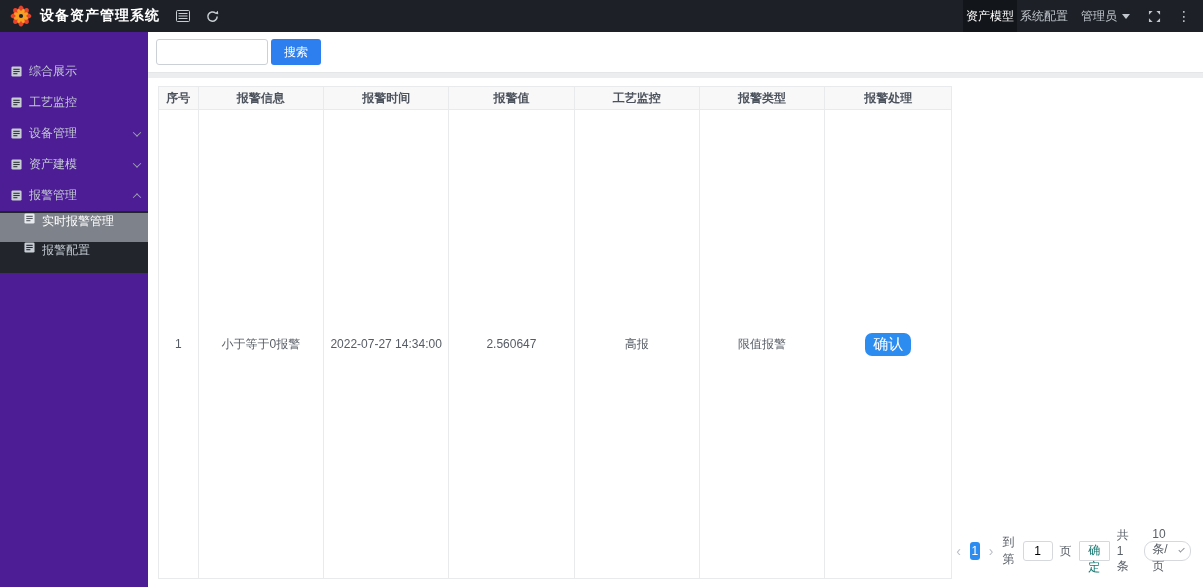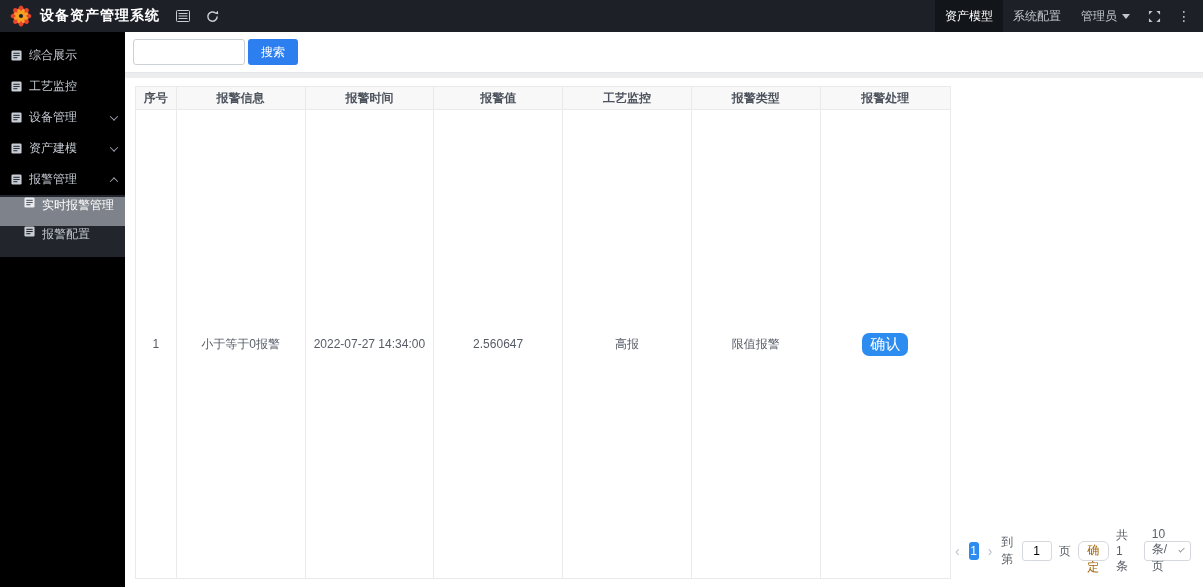--- a/index.html
+++ b/index.html
@@ -4,32 +4,32 @@
 <style>
   * { margin: 0; padding: 0; box-sizing: border-box; }
   html, body { width: 1203px; height: 587px; overflow: hidden; }
   body { font-family: "Liberation Sans", "DejaVu Sans", sans-serif; background: #ebedef; }
 
   
   .navbar { height: 32px; background: #1d2127; display: flex; align-items: center; padding-left: 10px; color: #fff; }
   .navbar .title { font-size: 14px; font-weight: bold; margin-left: 8px; letter-spacing: 1px; white-space: nowrap; }
   .nav-icon { margin-left: 16px; display: flex; align-items: center; cursor: pointer; color: #c8cdd4; }
   .nav-right { margin-left: auto; display: flex; align-items: center; height: 100%; }
-  .nav-tab { height: 100%; display: flex; align-items: center; padding: 0 10px; font-size: 12px; color: #c2c7cf; cursor: pointer; white-space: nowrap; }
+  .nav-tab { height: 100%; display: flex; align-items: center; padding: 0 3px; font-size: 12px; color: #c2c7cf; cursor: pointer; white-space: nowrap; }
   .nav-tab.active { background: #121519; color: #ffffff; }
   .nav-user { display: flex; align-items: center; gap: 5px; padding: 0 10px; font-size: 12px; color: #c2c7cf; cursor: pointer; white-space: nowrap; }
   .caret-down { width: 0; height: 0; border-left: 4px solid transparent; border-right: 4px solid transparent; border-top: 5px solid #c2c7cf; display: inline-block; }
   .nav-fullscreen { padding: 0 8px; display: flex; align-items: center; cursor: pointer; }
   .nav-dots { padding: 0 12px 0 8px; font-size: 14px; color: #c2c7cf; cursor: pointer; }
 
   
   .layout { display: flex; height: 555px; }
 
   
-  .sidebar { width: 125px; background: #000000; padding-top: 8px; flex-shrink: 0; color: #c3c9d2; }
+  .sidebar { width: 148px; background: #4c1d95; padding-top: 24px; flex-shrink: 0; color: #c3c9d2; }
   .side-item { height: 31px; display: flex; align-items: center; gap: 7px; padding: 0 8px 0 11px; font-size: 12px; cursor: pointer; white-space: nowrap; }
   .side-item .doc-ic { flex-shrink: 0; display: flex; }
   .chev { width: 6px; height: 6px; border-right: 1px solid #9aa0aa; border-bottom: 1px solid #9aa0aa; margin-left: auto; flex-shrink: 0; }
   .chev.down { transform: rotate(45deg) translate(-1px,-1px); }
   .chev.up { transform: rotate(-135deg) translate(-1px,-1px); }
   .submenu { background: #22262c; padding: 2px 0; }
   .sub-item { height: 29px; display: flex; gap: 7px; padding: 0 6px 0 24px; font-size: 12px; cursor: pointer; white-space: nowrap; }
   .sub-item.active { background: #7e828a; color: #ffffff; }
 
   
@@ -43,22 +43,22 @@
   table { width: 100%; border-collapse: collapse; table-layout: fixed; font-size: 12px; text-align: center; }
   th { background: #f8f8f9; border: 1px solid #e8eaec; height: 23px; font-weight: bold; color: #4c525c; }
   td { border: 1px solid #e8eaec; height: 25px; color: #565c66; background: #fff; }
   .confirm-btn { background: #2d8cf0; color: #fff; border: none; border-radius: 7px; padding: 2px 8px; font-size: 15px; cursor: pointer; }
 
   
   .pagination { margin-top: auto; display: flex; align-items: center; justify-content: flex-end; gap: 7px; padding: 6px 2px 4px; font-size: 12px; color: #5a6068; }
   .pg-arrow { color: #b9bec7; font-size: 14px; line-height: 18px; cursor: default; padding: 0 2px; }
   .pg-page { width: 18px; height: 18px; background: #2d8cf0; color: #fff; border-radius: 3px; text-align: center; line-height: 18px; font-size: 12px; cursor: pointer; }
   .pg-input { width: 30px; height: 20px; border: 1px solid #d5d9de; border-radius: 3px; text-align: center; font-size: 12px; outline: none; }
-  .pg-confirm { height: 20px; padding: 0 8px; border: 1px solid #d5d9de; background: #fff; border-radius: 6px; font-size: 12px; color: #a16207; cursor: pointer; }
-  .pg-size { height: 20px; border: 1px solid #d5d9de; border-radius: 3px; background: #fff; display: flex; align-items: center; gap: 6px; padding: 0 7px; cursor: pointer; }
+  .pg-confirm { height: 20px; padding: 0 8px; border: 1px solid #d5d9de; background: #fff; border-radius: 1px; font-size: 12px; color: #0f766e; cursor: pointer; }
+  .pg-size { height: 20px; border: 1px solid #d5d9de; border-radius: 9px; background: #fff; display: flex; align-items: center; gap: 6px; padding: 0 7px; cursor: pointer; }
   .chev-sm { width: 6px; height: 6px; border-right: 1px solid #8a9099; border-bottom: 1px solid #8a9099; transform: rotate(45deg) translate(-1px,-1px); }
 </style>
 </head>
 <body>
 
 <div class="navbar">
   <span style="display:flex;">
     <svg width="22" height="22" viewBox="-11 -11 22 22">
       <g>
         <g transform="rotate(0)">

